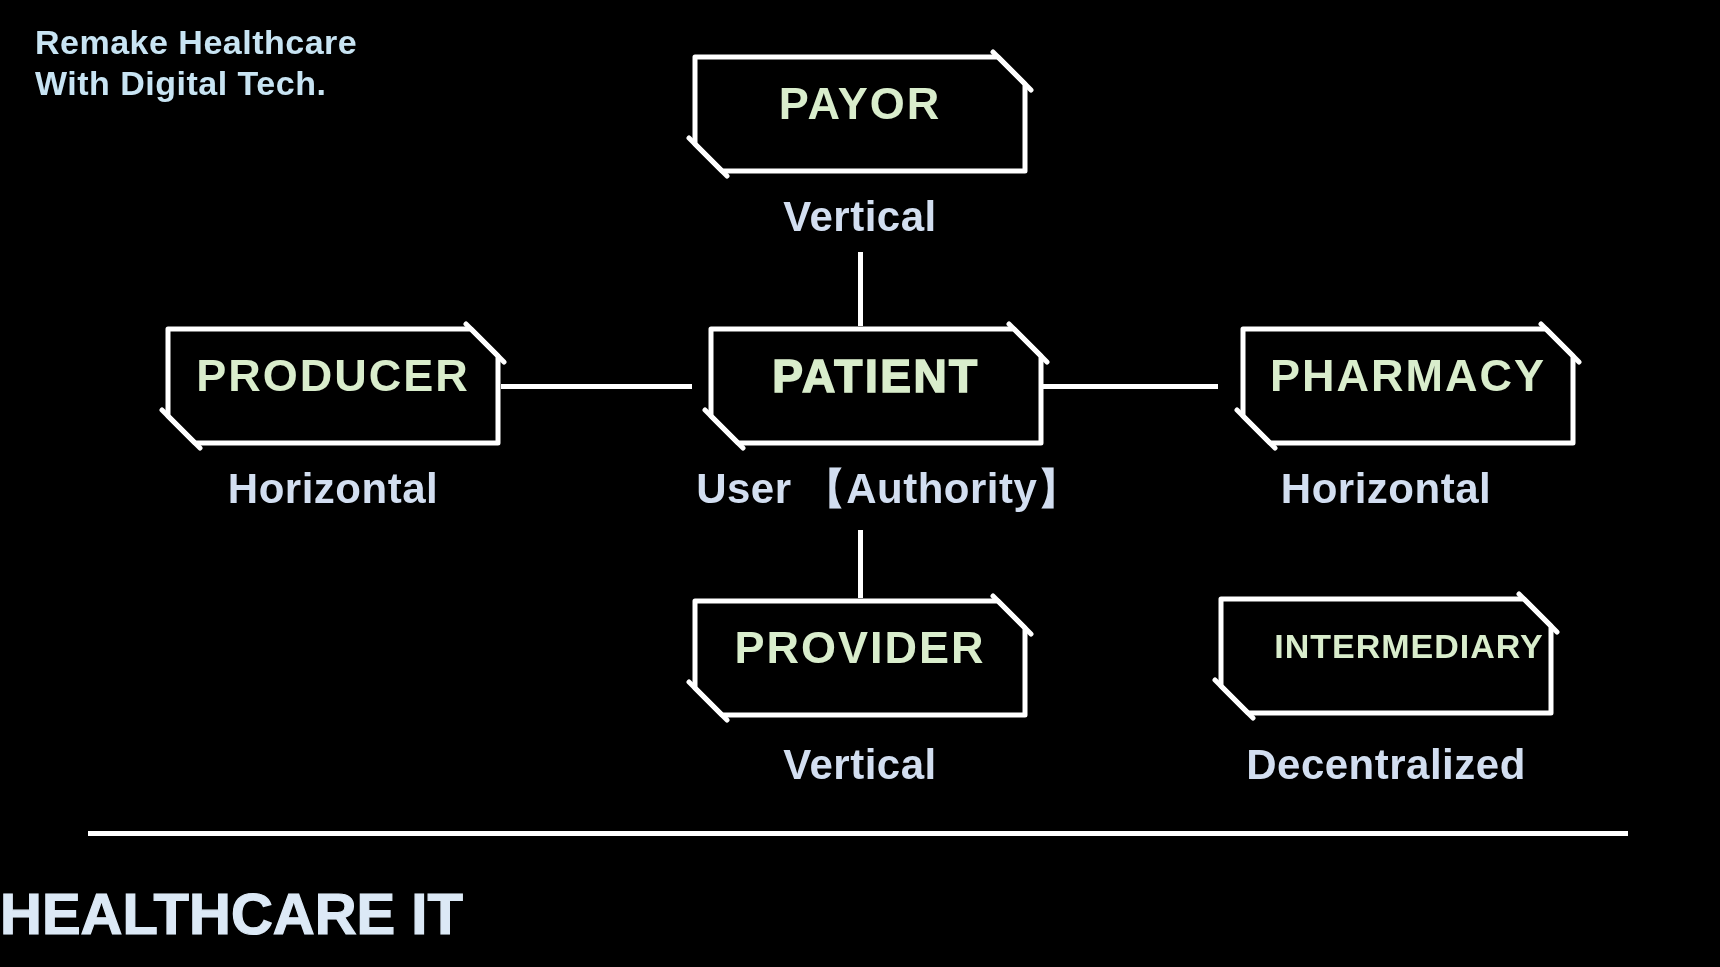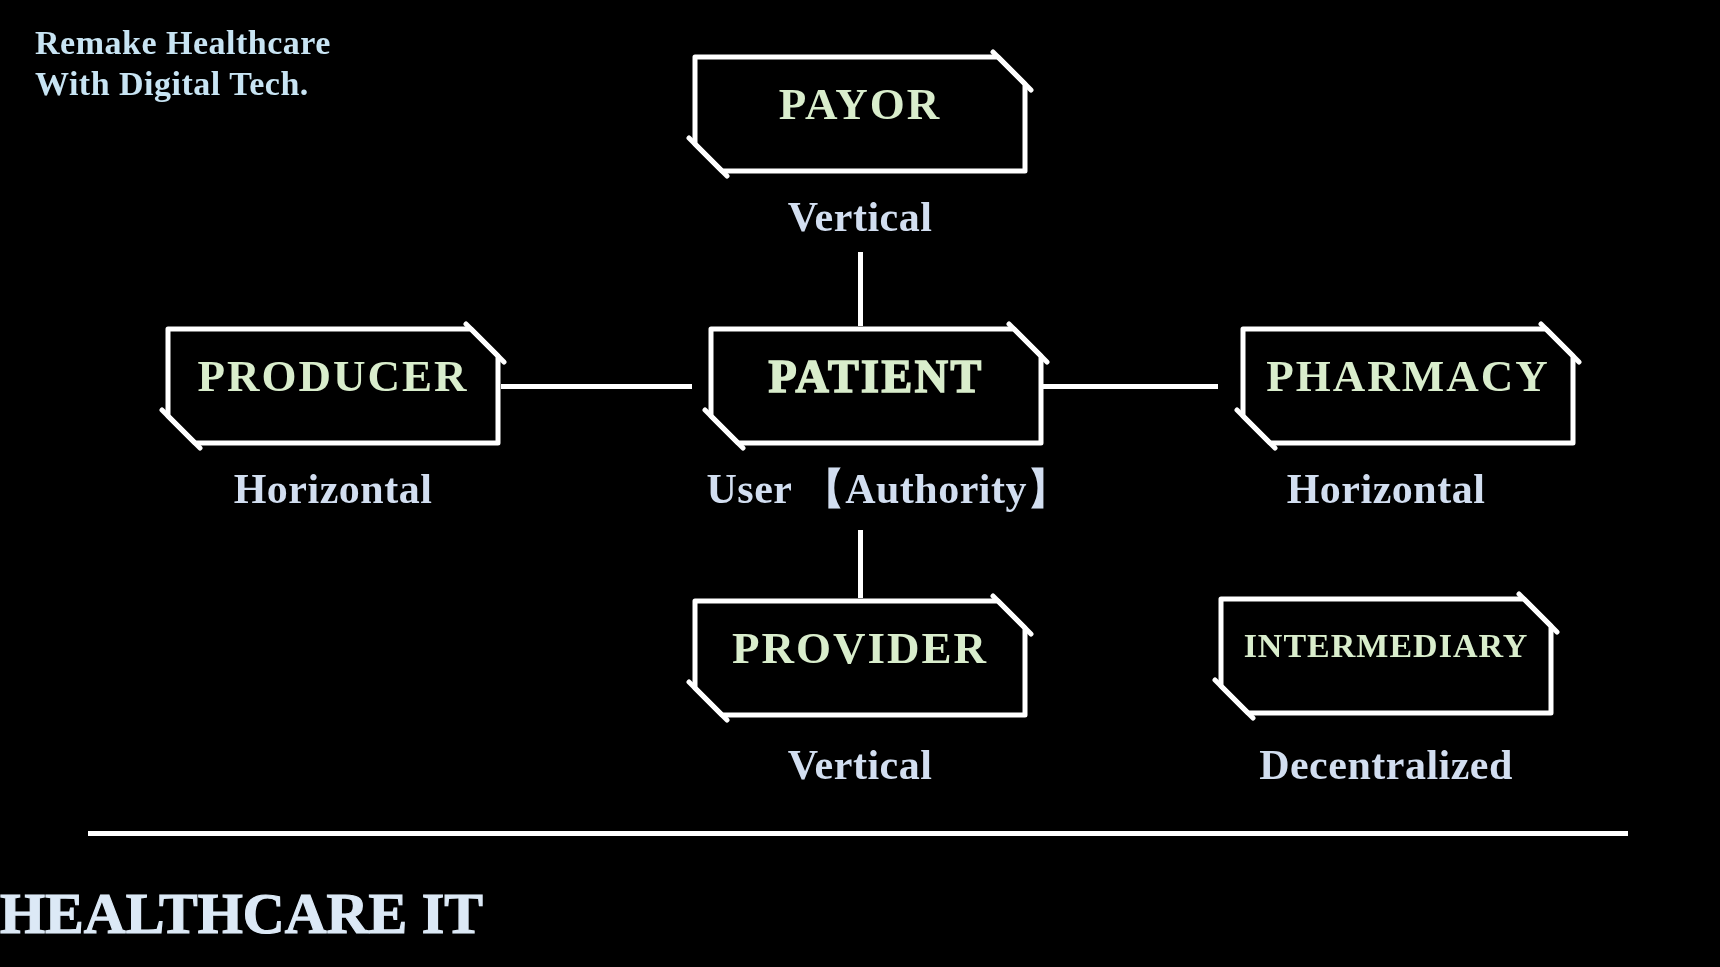--- a/index.html
+++ b/index.html
@@ -6,21 +6,21 @@
     margin: 0;
     padding: 0;
     background: #000;
   }
   .canvas {
     position: relative;
     width: 1720px;
     height: 967px;
     background: var(--background, #000000);
     overflow: hidden;
-    font-family: Liberation Serif, serif;
+    font-family: Liberation Sans, sans-serif;
   }
 
   
   .slide-title {
     position: absolute;
     left: 35px;
     top: 22px;
     color: var(--title-text, #c8e4f3);
     font-size: 34px;
     line-height: 41px;
@@ -173,21 +173,21 @@
   <div class="sub-label" style="left:1386px; top:464px;">Horizontal</div>
 
   <div class="node" style="left:692px; top:598px;">
     <svg viewBox="-6 -6 348 132">
         <use href="#chamfer-box"></use>
       </svg>
     <span class="node-label">PROVIDER</span>
   </div>
   <div class="sub-label" style="left:860px; top:740px;">Vertical</div>
 
-  <div class="node" style="left:1218px; top:596px;">
+  <div class="node" style="left:1218px; top:596px;padding-left:23px;">
     <svg viewBox="-6 -6 348 132">
         <use href="#chamfer-box"></use>
       </svg>
     <span class="node-label small">INTERMEDIARY</span>
   </div>
   <div class="sub-label" style="left:1386px; top:740px;">Decentralized</div>
 
   <div class="divider"></div>
   <div class="footer-title">HEALTHCARE IT</div>
 

